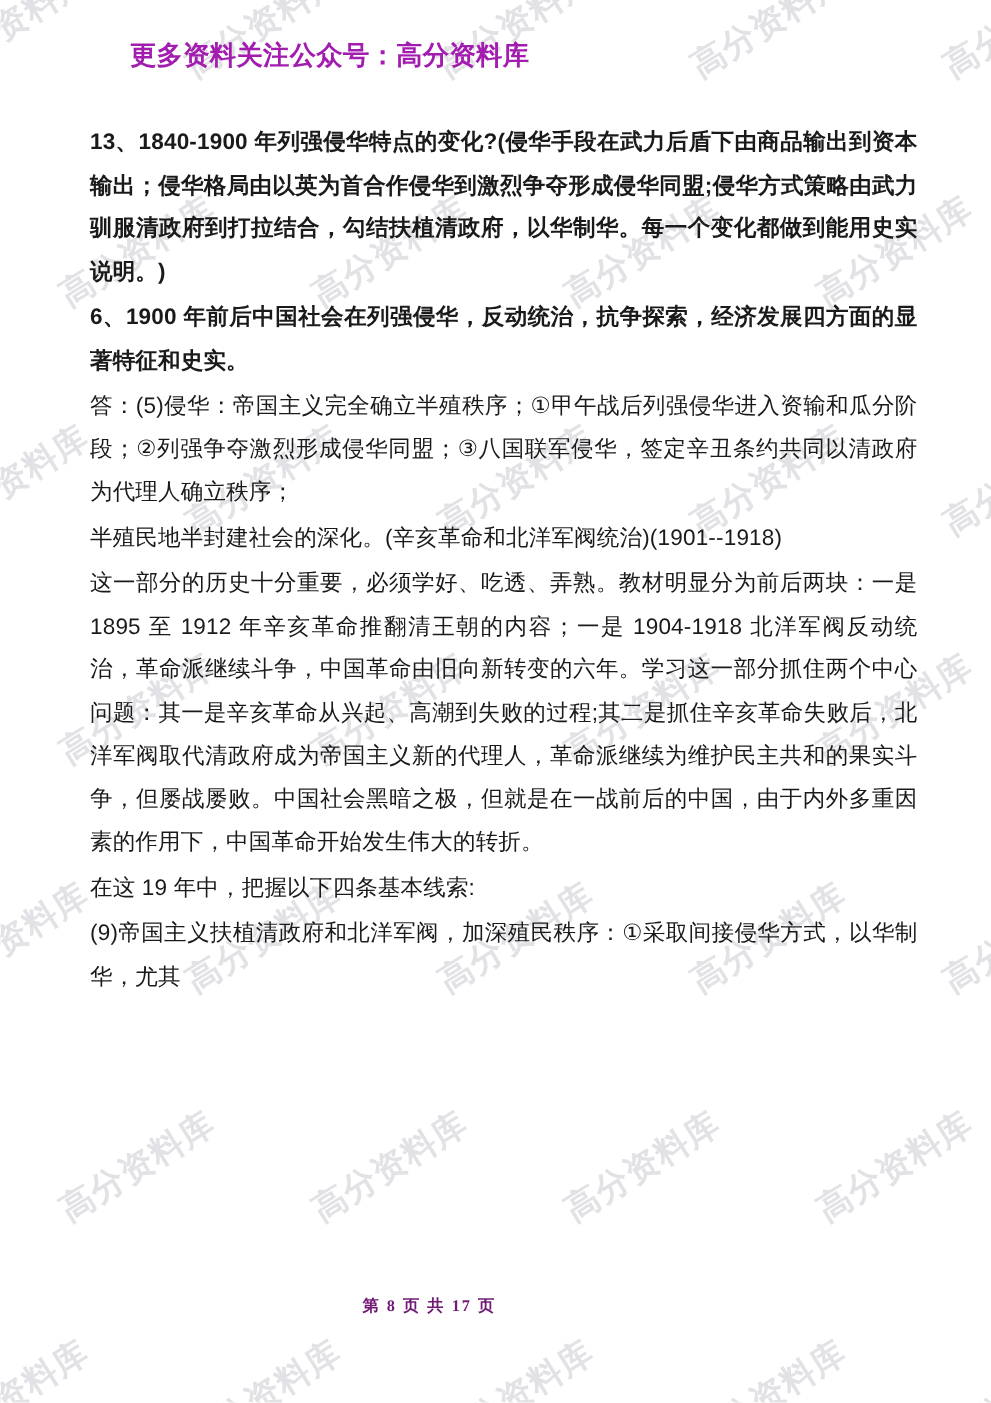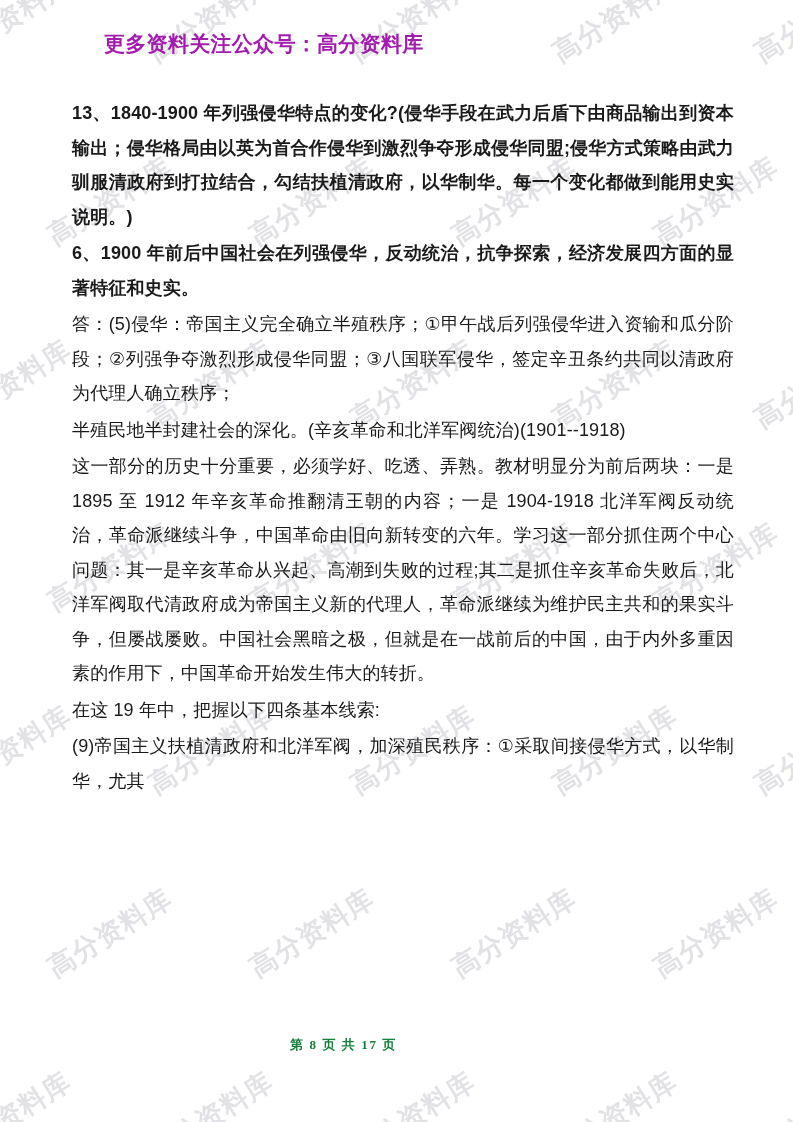--- a/index.html
+++ b/index.html
@@ -85,21 +85,21 @@
 
   #page-footer {
     position: absolute;
     left: 0;
     top: 1036px;
     width: 687px;
     text-align: center;
     font-family: "Liberation Serif", "DejaVu Serif", serif;
     font-size: 13px;
     font-weight: 700;
-    color: #15803d;
+    color: #701a75;
     letter-spacing: 1.6px;
   }
 </style>
 </head>
 <body>
 
 <div id="watermark-layer">
     <span class="wm" style="color: rgb(217, 217, 222); left: -60px; top: 40px;">高分资料库</span>
     <span class="wm" style="color: rgb(217, 217, 222); left: 142px; top: 40px;">高分资料库</span>
     <span class="wm" style="color: rgb(217, 217, 222); left: 344px; top: 40px;">高分资料库</span>

